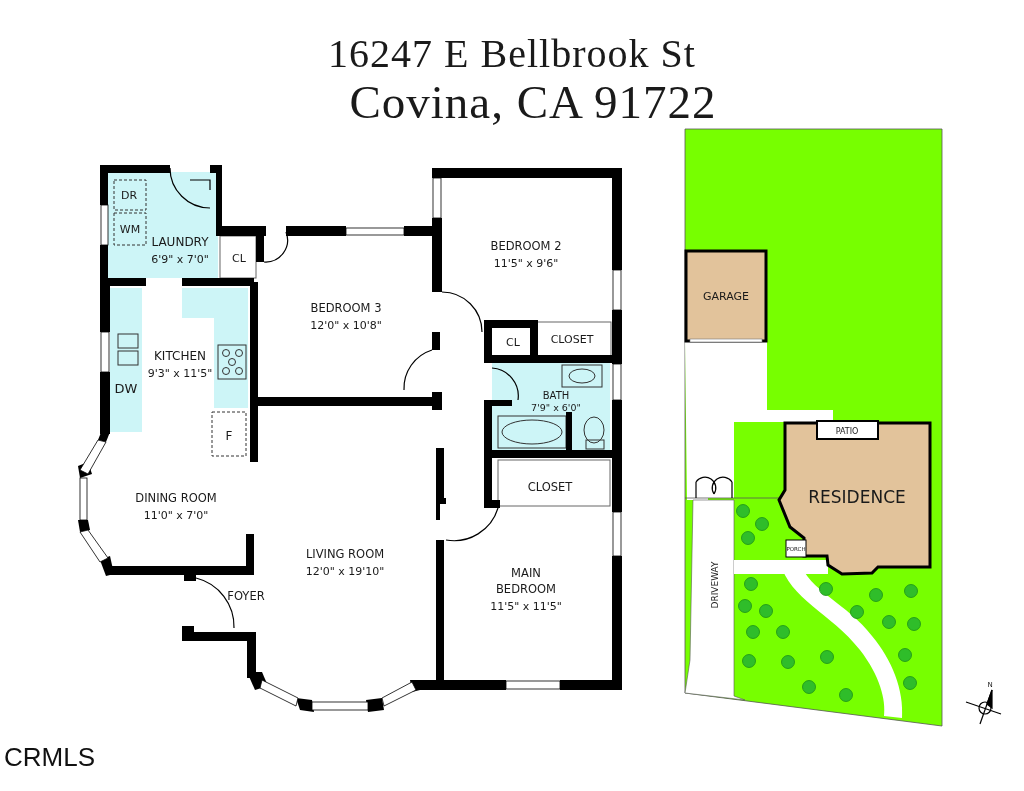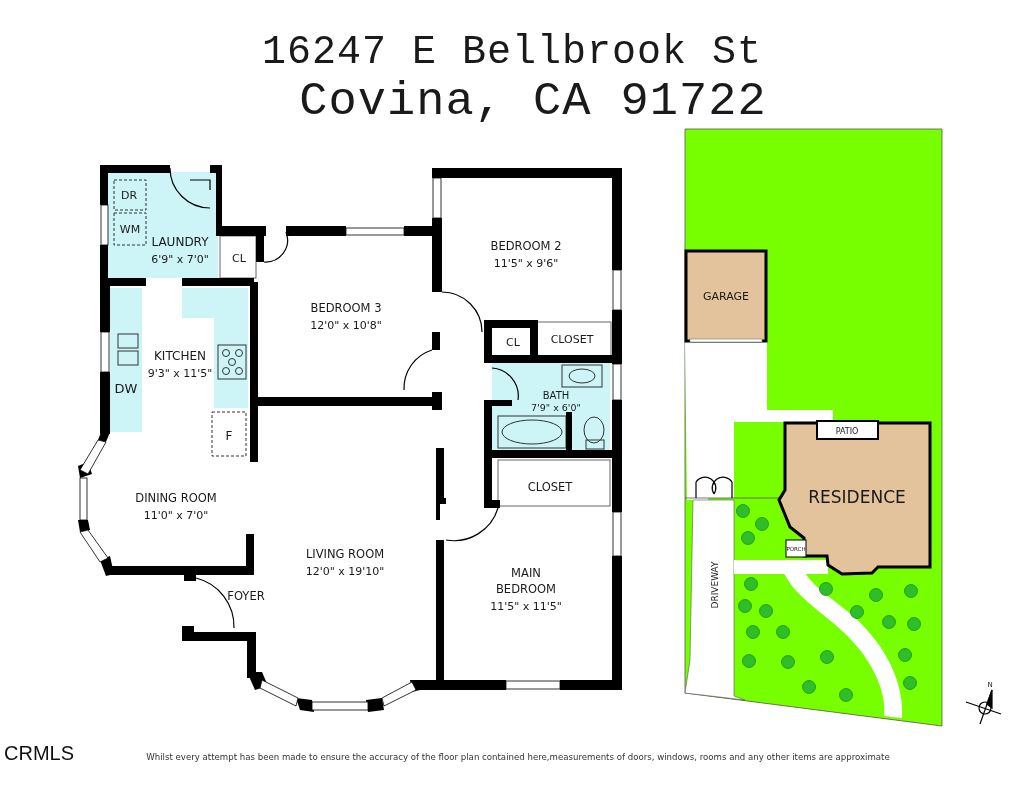--- a/index.html
+++ b/index.html
@@ -1,22 +1,22 @@
 <!DOCTYPE html>
 <html><head>
 <meta charset="utf-8">
 <style>
   html, body { margin: 0; padding: 0; background: #ffffff; }
   body { width: 1024px; height: 791px; position: relative; overflow: hidden; font-family: "DejaVu Sans", sans-serif; }
-  .title { position: absolute; left: 0; width: 1024px; text-align: center; color: #1a1a1a; font-family: Liberation Mono, monospace; font-weight: 200; letter-spacing: 1px; }
+  .title { position: absolute; left: 0; width: 1024px; text-align: center; color: #1a1a1a; font-family: Liberation Serif, serif; font-weight: 200; letter-spacing: 1px; }
   .title.l1 { top: 30px; font-size: 40px; }
   .title.l2 { top: 75px; font-size: 47px; margin-left: 21px; }
   svg.plan { position: absolute; left: 0; top: 0; }
   .lbl { font-family: "DejaVu Sans", sans-serif; fill: #1a1a1a; text-anchor: middle; }
-  .crmls { position: absolute; left: 4px; top: 742px; font-family: "Liberation Sans", sans-serif; font-size: 20px; color: #111; text-align: right; }
+  .crmls { position: absolute; left: 4px; top: 742px; font-family: "Liberation Sans", sans-serif; font-size: 26px; color: #111; text-align: right; }
   .disclaimer { position: absolute; left: 128px; top: 752px; width: 780px; font-family: "DejaVu Sans", sans-serif; font-size: 8.6px; line-height: 11px; color: #333; text-align: center; }
 </style>
 </head>
 <body>
 
 <div class="title l1">16247 E Bellbrook St</div>
 <div class="title l2">Covina, CA 91722</div>
 
 <svg class="plan" width="1024" height="791" viewBox="0 0 1024 791">
 
@@ -243,14 +243,13 @@
       <line x1="980" y1="724" x2="992" y2="690"></line>
       <circle cx="985" cy="708" r="6"></circle>
       <polygon points="987,704 992,690 992,708" fill="#000"></polygon>
     </g>
     <text class="lbl" x="990" y="687" font-size="7">N</text>
   </g>
 </svg>
 
 <div class="crmls">CRMLS</div>
 <div class="disclaimer">
-  <div>Whilst every attempt has been made to ensure the accuracy of the floor plan contained here,measurements of doors, windows, rooms and any other items are approximate</div>
 </div>
 
 </body></html>

